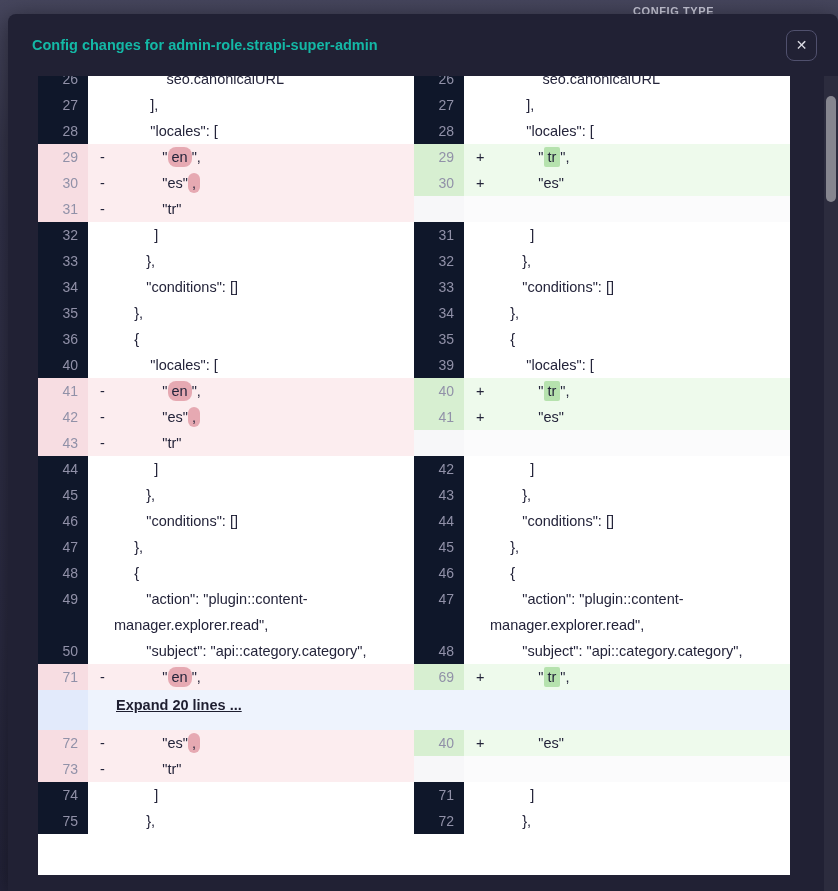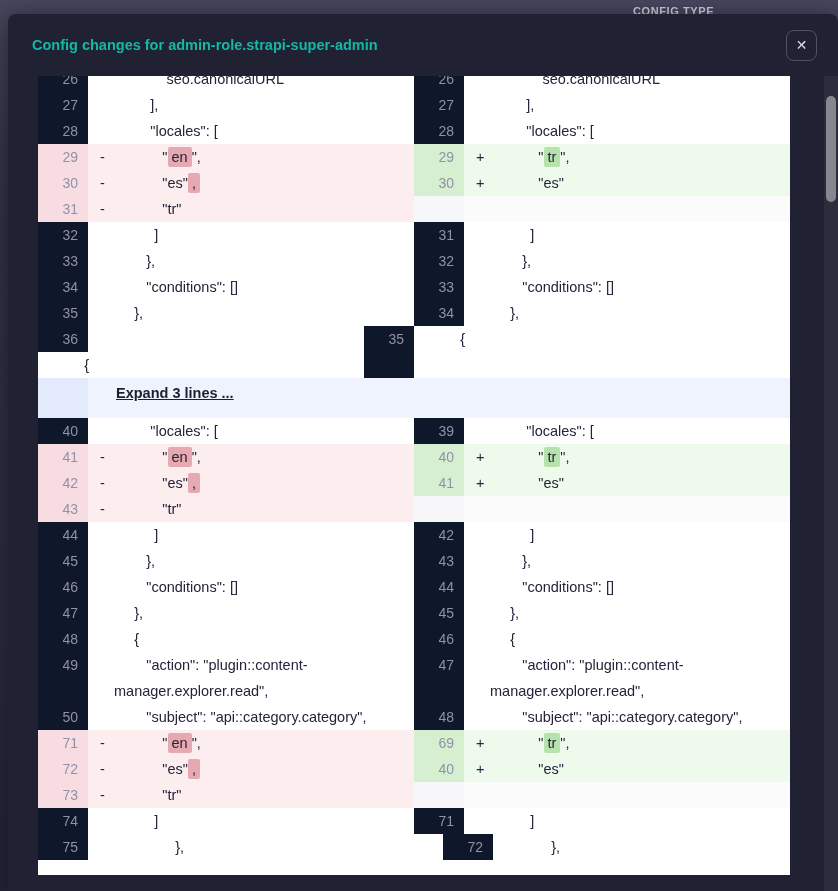--- a/index.html
+++ b/index.html
@@ -50,21 +50,21 @@
   .sign { position:absolute; left:12px; top:0; }
 
   .side-del .gut  { background:#f7dde2; }
   .side-del .code { background:#fcedef; }
   .side-add .gut  { background:#d7efd1; }
   .side-add .code { background:#eefaec; }
   .side-spacer .gut  { background:#f7f7f9; }
   .side-spacer .code { background:#fbfbfc; }
 
   .hl { padding:2px 4px; border-radius:2px; }
-  .hl-del { background:#e6a9b2; }
+  .hl-del { background:#e6a9b2;border-radius:8px; }
   .hl-add { background:#b6e2ae; }
 
   .drow-expand { height:40px; background:#eef3fd; }
   .drow-expand .gut-exp { width:50px; flex-shrink:0; background:#e2eafb; }
   .drow-expand .exp-content { padding:7px 0 0 28px; }
   .expand-link {
     font-size:14.5px; font-weight:700; color:#1e1e30;
     text-decoration:underline; cursor:pointer;
   }
 
@@ -188,32 +188,28 @@
           <div class="side side-ctx" style="display: flex;">
             <div class="gut">35</div>
             <div class="code"><span>     },</span></div>
           </div>
           <div class="side side-ctx" style="display: flex;">
             <div class="gut">34</div>
             <div class="code"><span>     },</span></div>
           </div>
         </div>
         <div class="drow">
-          <div class="side side-ctx" style="display: flex; flex-direction: column;">
+          <div class="side side-ctx" style="display: flex;">
             <div class="gut">36</div>
             <div class="code"><span>     {</span></div>
           </div>
           <div class="side side-ctx" style="display: flex;">
             <div class="gut">35</div>
             <div class="code"><span>     {</span></div>
           </div>
-        </div>
-        <div class="drow drow-expand">
-          <div class="gut-exp"></div>
-          <div class="exp-content"><span class="expand-link">Expand 3 lines ...</span></div>
         </div>
         <div class="drow">
           <div class="side side-ctx" style="display: flex;">
             <div class="gut">40</div>
             <div class="code"><span>         "locales": [</span></div>
           </div>
           <div class="side side-ctx" style="display: flex;">
             <div class="gut">39</div>
             <div class="code"><span>         "locales": [</span></div>
           </div>
@@ -321,20 +317,24 @@
         <div class="drow">
           <div class="side side-del" style="display: flex;">
             <div class="gut">71</div>
             <div class="code"><span class="sign">-</span><span>            "</span><span class="hl hl-del">en</span><span>",</span></div>
           </div>
           <div class="side side-add" style="display: flex;">
             <div class="gut">69</div>
             <div class="code"><span class="sign">+</span><span>            "</span><span class="hl hl-add">tr</span><span>",</span></div>
           </div>
         </div>
+        <div class="drow drow-expand">
+          <div class="gut-exp"></div>
+          <div class="exp-content"><span class="expand-link">Expand 20 lines ...</span></div>
+        </div>
         <div class="drow">
           <div class="side side-del" style="display: flex;">
             <div class="gut">72</div>
             <div class="code"><span class="sign">-</span><span>            "es"</span><span class="hl hl-del">,</span></div>
           </div>
           <div class="side side-add" style="display: flex;">
             <div class="gut">40</div>
             <div class="code"><span class="sign">+</span><span>            "es"</span></div>
           </div>
         </div>
@@ -352,21 +352,21 @@
           <div class="side side-ctx" style="display: flex;">
             <div class="gut">74</div>
             <div class="code"><span>          ]</span></div>
           </div>
           <div class="side side-ctx" style="display: flex;">
             <div class="gut">71</div>
             <div class="code"><span>          ]</span></div>
           </div>
         </div>
         <div class="drow">
-          <div class="side side-ctx" style="display: flex; gap: 29px;">
+          <div class="side side-ctx" style="display: flex;">
             <div class="gut">75</div>
             <div class="code"><span>        },</span></div>
           </div>
           <div class="side side-ctx" style="display: flex;">
             <div class="gut">72</div>
             <div class="code"><span>        },</span></div>
           </div>
         </div>
       </div>
   </div>

